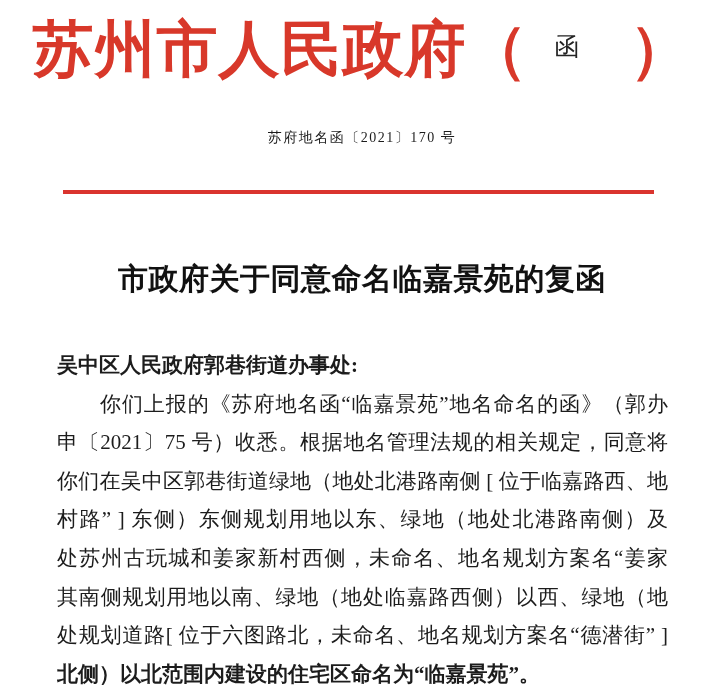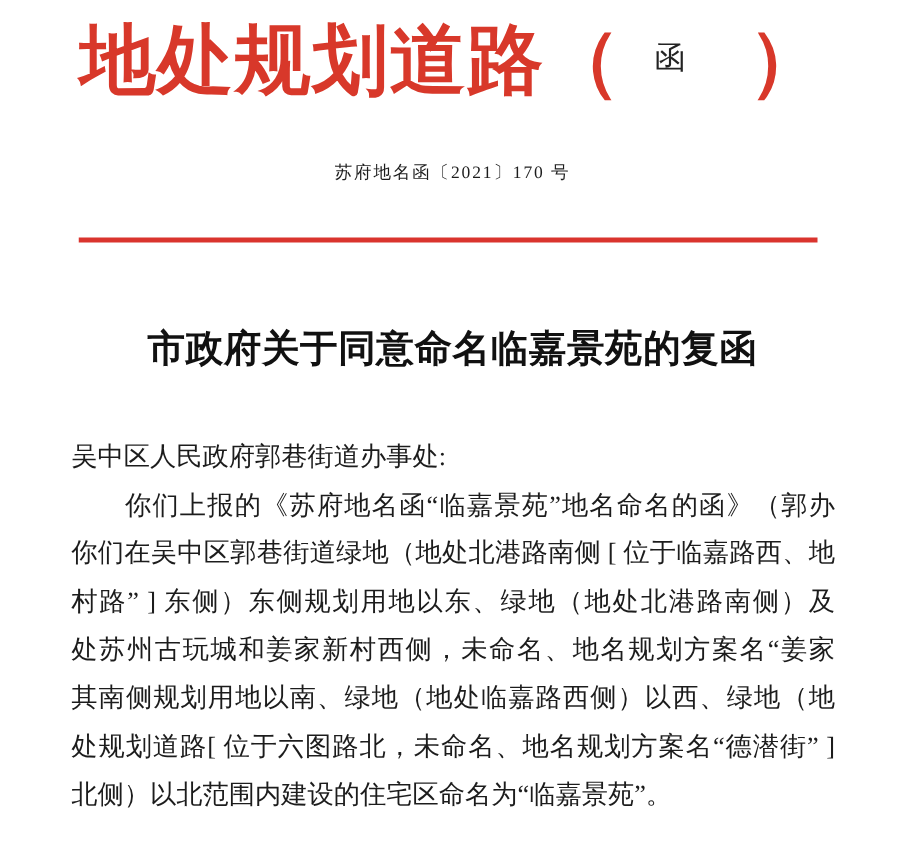--- a/index.html
+++ b/index.html
@@ -74,39 +74,41 @@
     height: 38.6px;
     line-height: 38.6px;
     text-align: justify;
     text-align-last: justify;
     overflow: hidden;
   }
   .body .line.salutation,
   .body .line.last {
     text-align: center;
     text-align-last: left;
+    font-weight: bold;
   }
   .body .line.indent { text-indent: 43px; }
 </style>
 </head>
 <body>
 
 <div class="page">
 
-  <div class="header"><span>地处规划道路（</span><span class="doc-type">函</span><span>）</span></div>
+  <div class="header"><span>苏州市人民政府（</span><span class="doc-type">函</span><span>）</span></div>
 
   <div class="doc-number">苏府地名函〔2021〕170 号</div>
 
   <div class="red-rule"></div>
 
   <h1 class="title">市政府关于同意命名临嘉景苑的复函</h1>
 
   <div class="body">
     <div class="line salutation">吴中区人民政府郭巷街道办事处:</div>
     <div class="line indent">你们上报的《苏府地名函“临嘉景苑”地名命名的函》（郭办</div>
+    <div class="line">申〔2021〕75 号）收悉。根据地名管理法规的相关规定，同意将</div>
     <div class="line">你们在吴中区郭巷街道绿地（地处北港路南侧 [ 位于临嘉路西、地</div>
     <div class="line">村路” ] 东侧）东侧规划用地以东、绿地（地处北港路南侧）及</div>
     <div class="line">处苏州古玩城和姜家新村西侧，未命名、地名规划方案名“姜家</div>
     <div class="line">其南侧规划用地以南、绿地（地处临嘉路西侧）以西、绿地（地</div>
     <div class="line">处规划道路[ 位于六图路北，未命名、地名规划方案名“德潜街” ]</div>
     <div class="line last">北侧）以北范围内建设的住宅区命名为“临嘉景苑”。</div>
   </div>
 
 </div>
 

